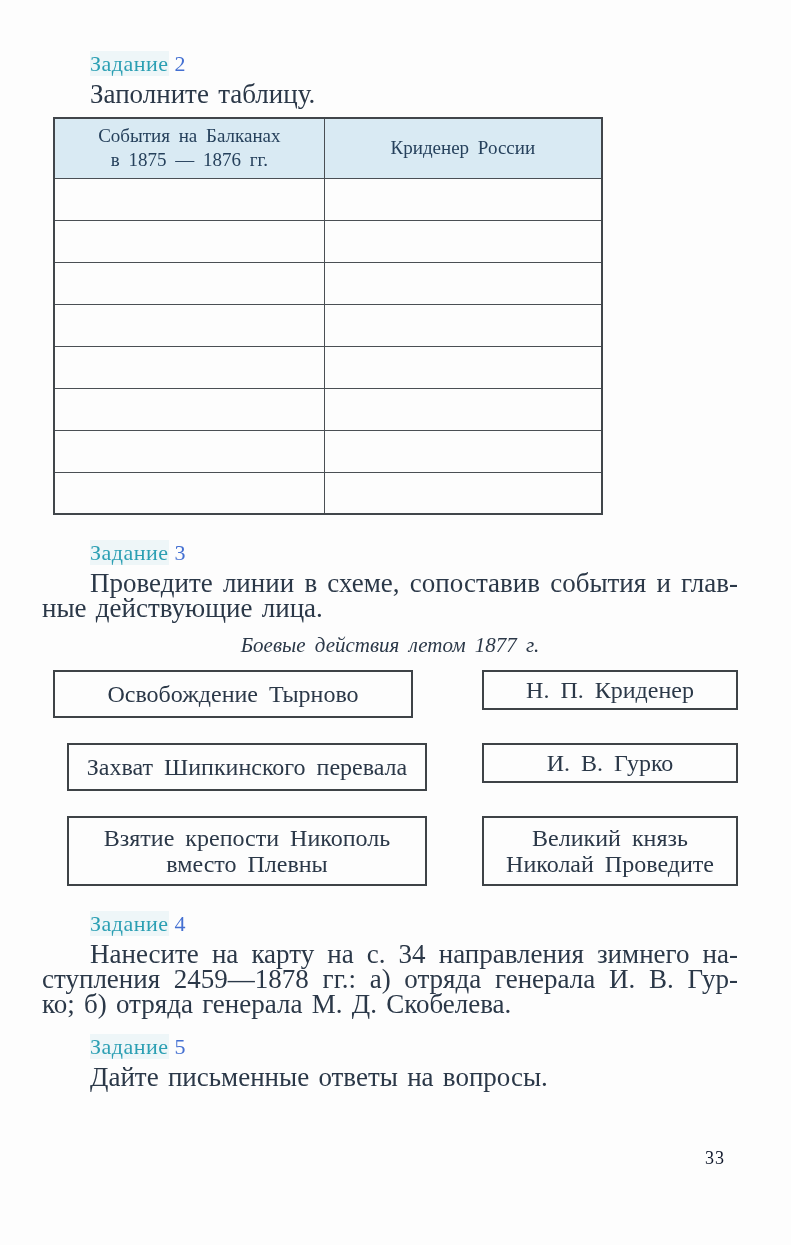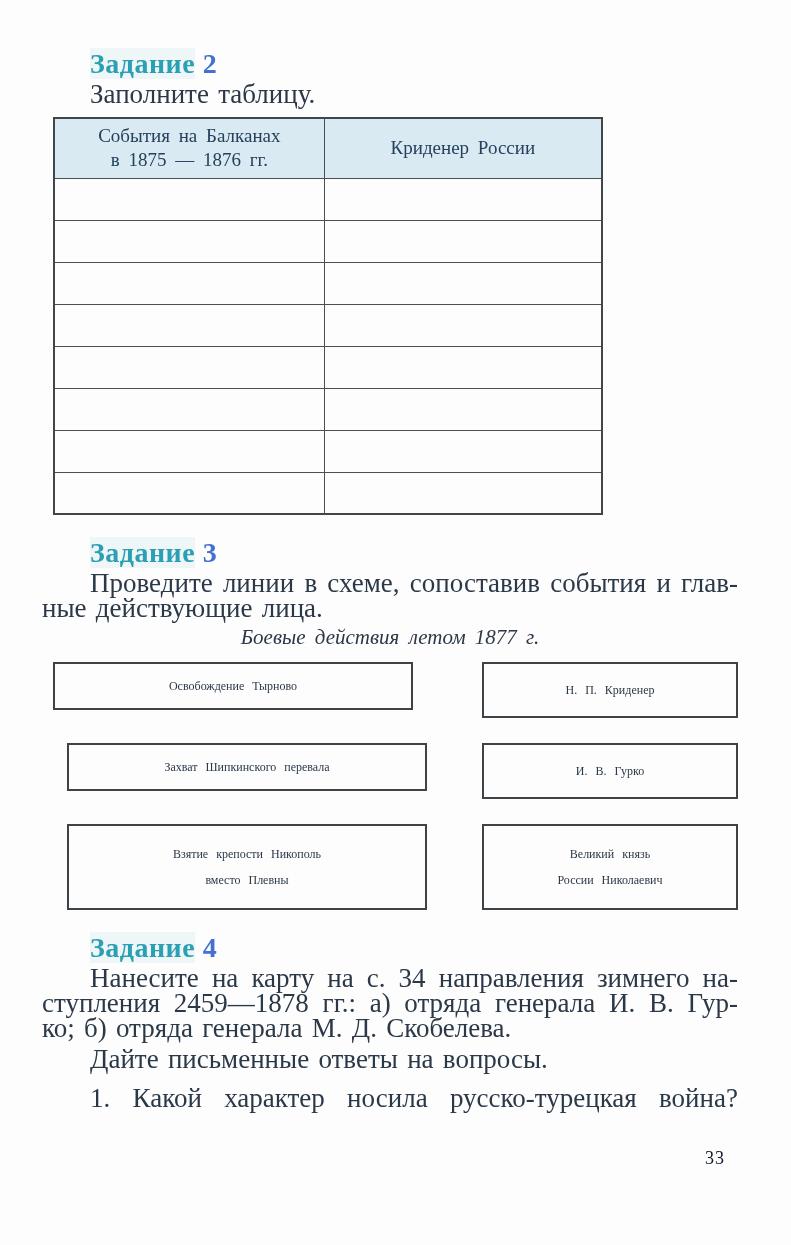--- a/index.html
+++ b/index.html
@@ -18,21 +18,21 @@
     width:791px;height:1245px;
     background:var(--page-bg);
     font-family:"Liberation Serif","DejaVu Serif",serif;
     color:var(--body-text);
     overflow:hidden;
   }
   .content{padding:52px 53px 0 42px;}
 
   .task-heading{
     margin:0 0 0 48px;
-    font-size:28px;line-height:24px;font-weight:bold;
+    font-size:22px;line-height:24px;font-weight:normal;
     color:var(--heading-teal);
     letter-spacing:0.5px;
   }
   .task-heading .hw{background:rgba(43,159,179,0.07);}
   .task-heading .hn{color:var(--heading-number-blue);}
 
   .line{
     font-size:27px;line-height:25px;
     word-spacing:2.5px;
     white-space:nowrap;
@@ -61,43 +61,43 @@
     color:var(--table-header-text);
     font-size:19px;line-height:24px;font-weight:normal;
     text-align:center;vertical-align:middle;
     word-spacing:4px;
   }
   .fill-table th:first-child{width:49.3%;}
   .fill-table td{height:42px;}
 
   
   .scheme-title{
-    margin-top:4px;
+    margin-top:12px;
     font-style:italic;
     font-size:21px;line-height:25px;
     text-align:center;
     word-spacing:4px;
   }
   .scheme{margin-top:12px;padding-left:11px;}
   .scheme-row{
     display:flex;justify-content:space-between;align-items:stretch;
   }
   .scheme-row + .scheme-row{margin-top:25px;padding-left:14px;}
   .box{
     border:2px solid #3e4347;
     background:var(--page-bg);
     display:flex;flex-direction:column;
     align-items:center;justify-content:center;
-    font-size:12px;line-height:26px;
+    font-size:24px;line-height:26px;
     word-spacing:5px;
     text-align:center;
   }
   .box-left{width:360px;height:48px;}
-  .box-right{width:256px;height:56px;}
-  .row3 .box{height:86px;}
+  .box-right{width:256px;height:40px;}
+  .row3 .box{height:70px;}
   .box-line:empty{display:none;}
 
   .sp26{margin-top:26px;}
   .sp18{margin-top:18px;}
   .sp14{margin-top:14px;}
 
   .page-number{
     position:absolute;top:1148px;right:66px;
     font-size:18px;color:#0f172a;
     letter-spacing:1px;
@@ -188,33 +188,33 @@
 
         </div>
       </div>
       <div class="scheme-row row3">
         <div class="box box-left">
           <div class="box-line">Взятие крепости Никополь</div>
           <div class="box-line">вместо Плевны</div>
         </div>
         <div class="box box-right">
           <div class="box-line">Великий князь</div>
-          <div class="box-line">России Николаевич</div>
+          <div class="box-line">Николай Проведите</div>
         </div>
       </div>
     </div>
 
     <h2 class="task-heading sp26"><span class="hw">Задание</span> <span class="hn">4</span></h2>
     <div class="para mt4">
       <div class="line jl indent">Нанесите на карту на с. 34 направления зимнего на-</div>
       <div class="line jl">ступления 2459—1878 гг.: а) отряда генерала И. В. Гур-</div>
       <div class="line">ко; б) отряда генерала М. Д. Скобелева.</div>
     </div>
 
+    <h2 class="task-heading sp18"><span class="hw">Задание</span> <span class="hn">5</span></h2>
     <div class="line indent mt4">Дайте письменные ответы на вопросы.</div>
     <div class="para sp14">
-      <div class="line jl indent">1. Какой характер носила русско-турецкая война?</div>
     </div>
 
   </div>
 
   <div class="page-number">33</div>
 </div>
 
 </body></html>

